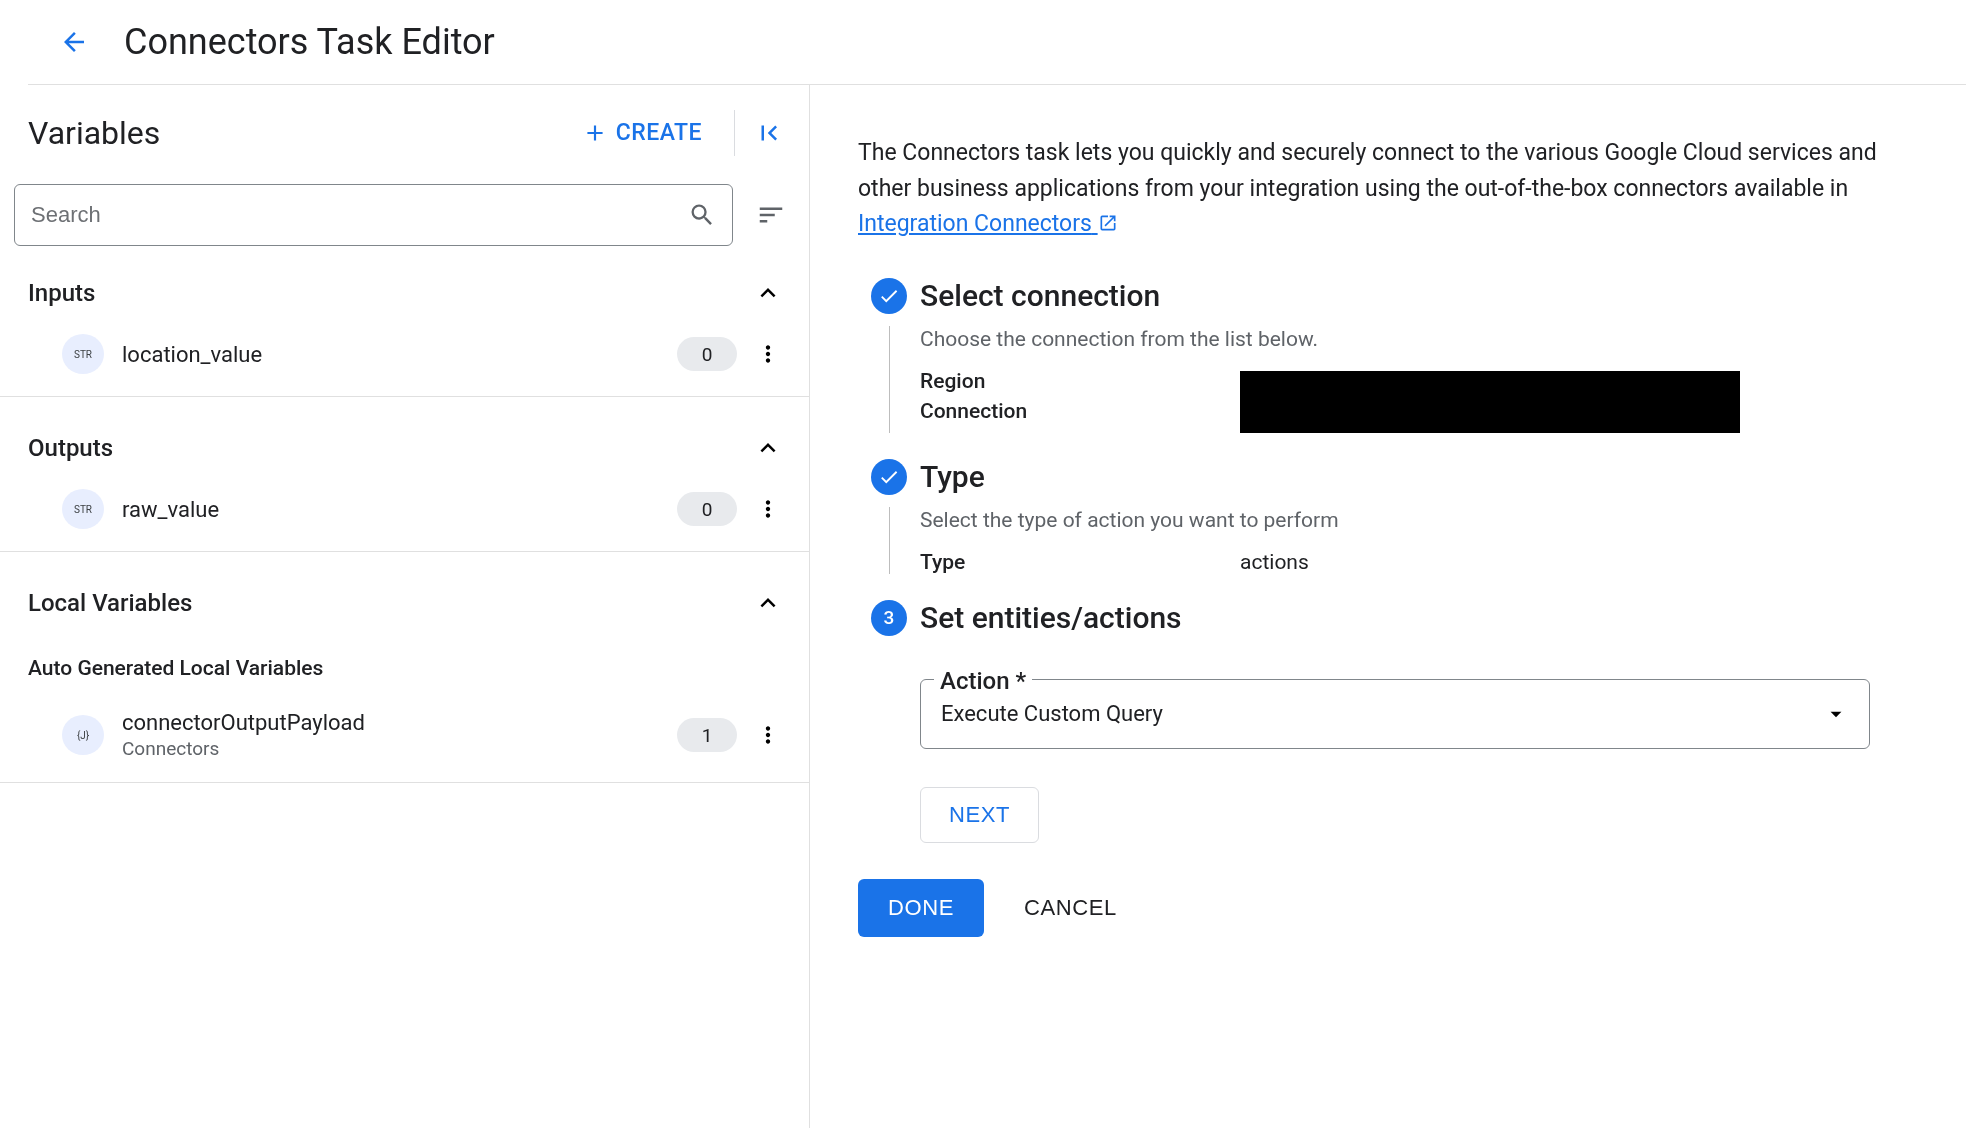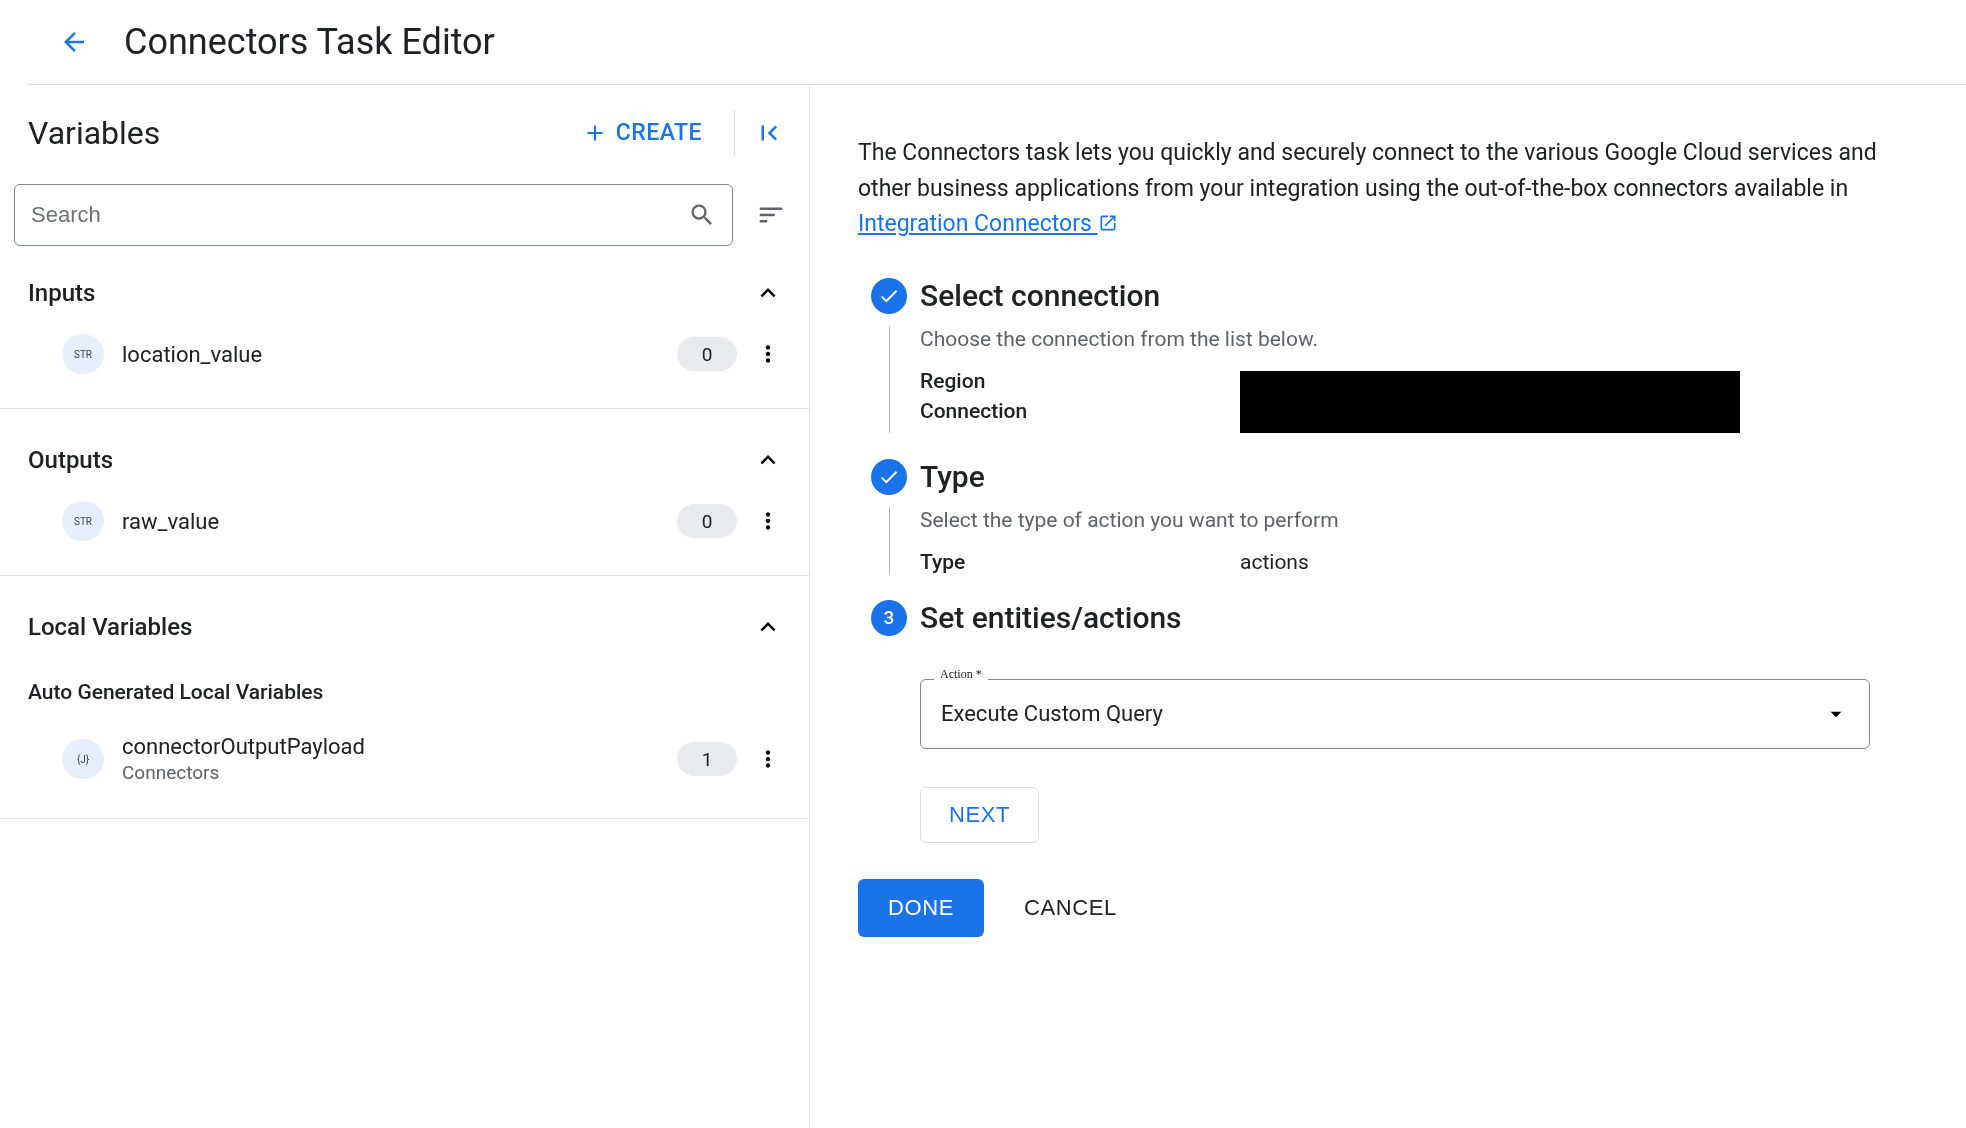--- a/index.html
+++ b/index.html
@@ -103,21 +103,21 @@
   .search-box svg { width: 28px; height: 28px; fill: #5f6368; }
   .filter-btn {
     width: 40px; height: 40px;
     display: flex; align-items: center; justify-content: center;
     cursor: pointer;
     color: #5f6368;
   }
   .filter-btn svg { width: 30px; height: 30px; }
   .section {
     border-bottom: 1px solid #e0e0e0;
-    padding-bottom: 18px;
+    padding-bottom: 6px;
   }
   .section-head {
     display: flex;
     align-items: center;
     padding: 14px 26px 10px 28px;
     cursor: pointer;
   }
   .section-head2 { padding: 36px 26px 10px 28px; }
   .section-title {
     font-size: 24px;
@@ -247,23 +247,22 @@
     position: relative;
     width: 100%;
     max-width: 950px;
   }
   .select-label {
     position: absolute;
     top: -12px;
     left: 14px;
     background: #fff;
     padding: 0 6px;
-    font-size: 12px;
-    font-weight: 500;
-    font-family: Liberation Serif, serif;
+    font-size: 24px;
+    font-weight: 500;
   }
   .select-box {
     width: 100%;
     border: 1px solid #80868b;
     border-radius: 6px;
     height: 70px;
     display: flex;
     align-items: center;
     padding: 0 20px;
     font-size: 22px;

